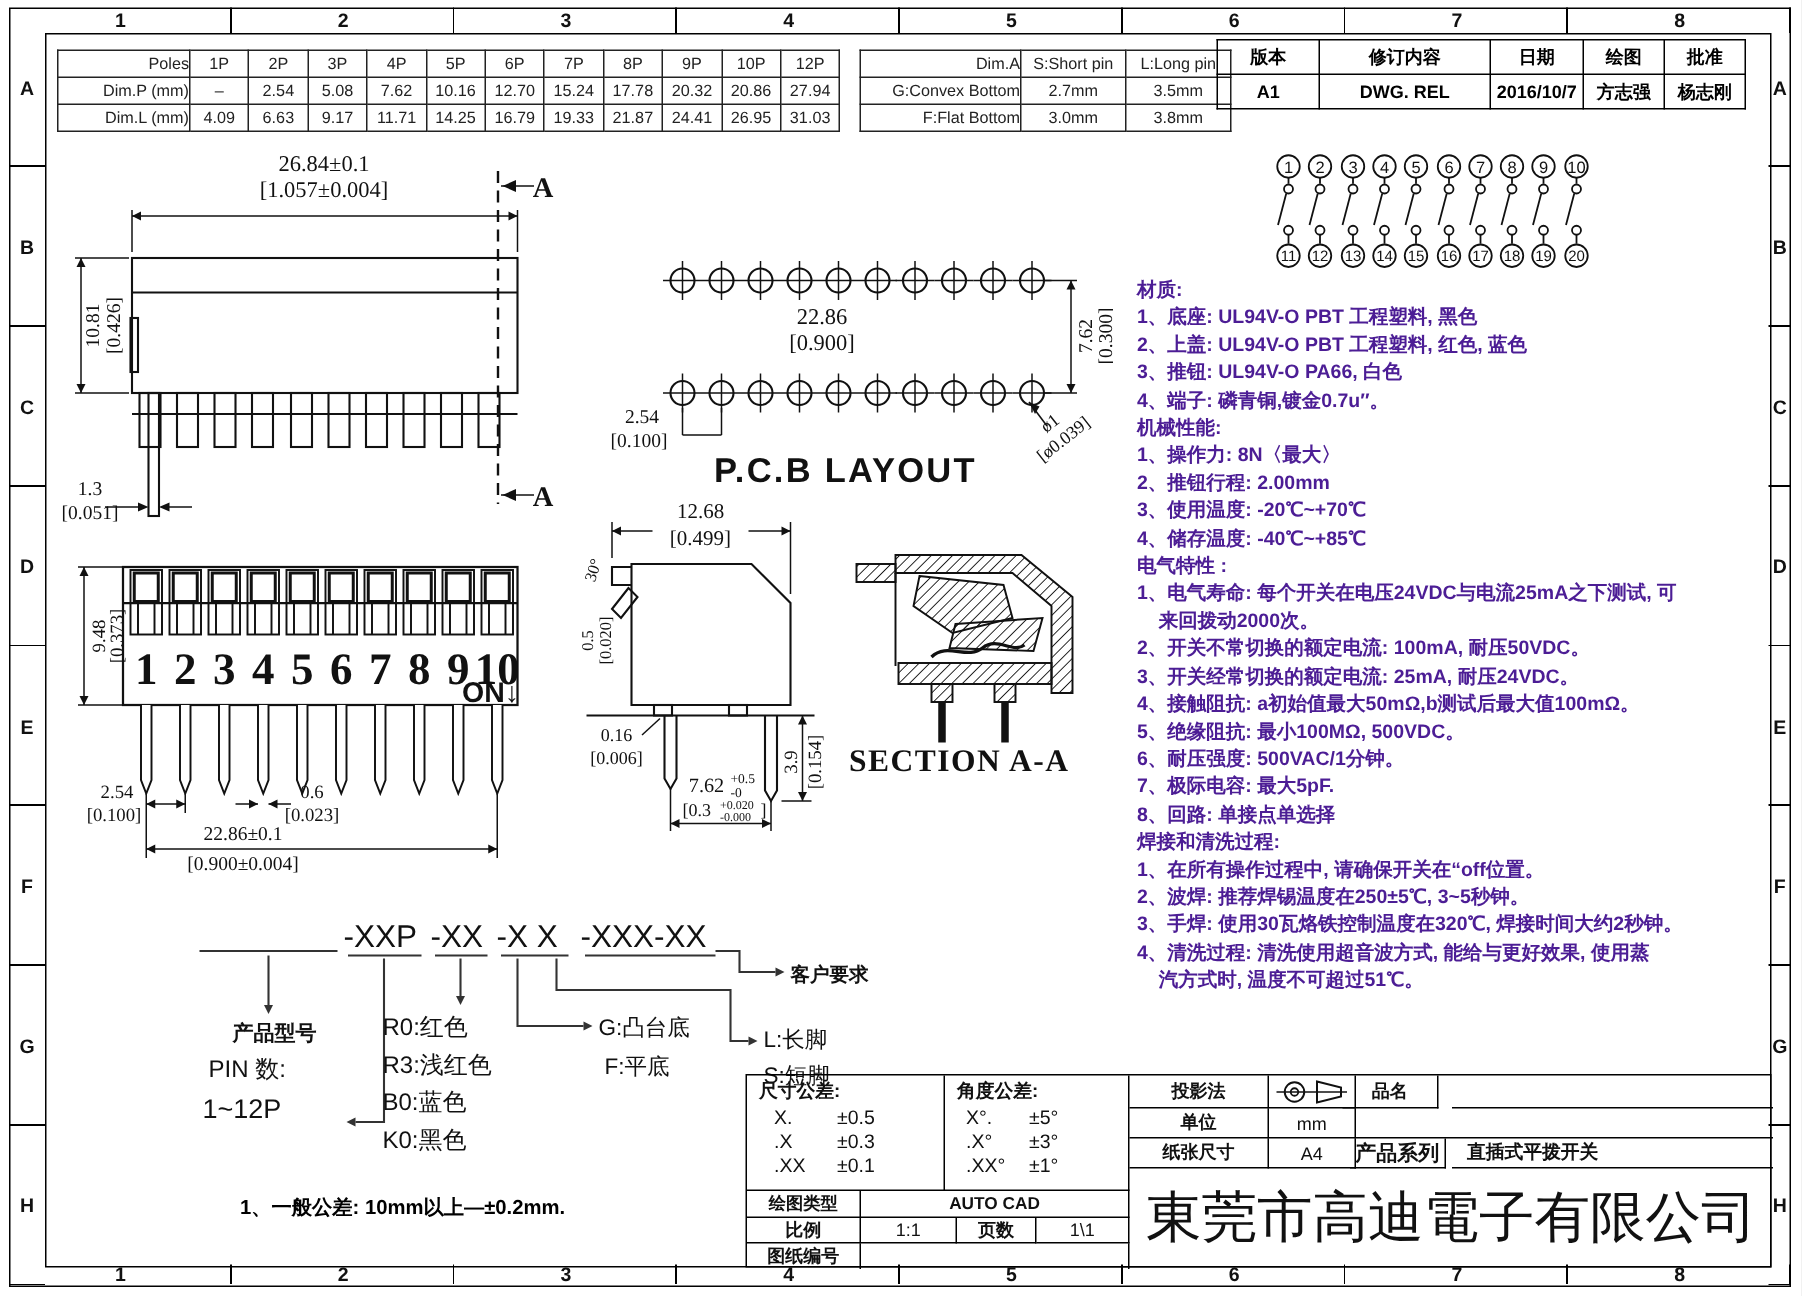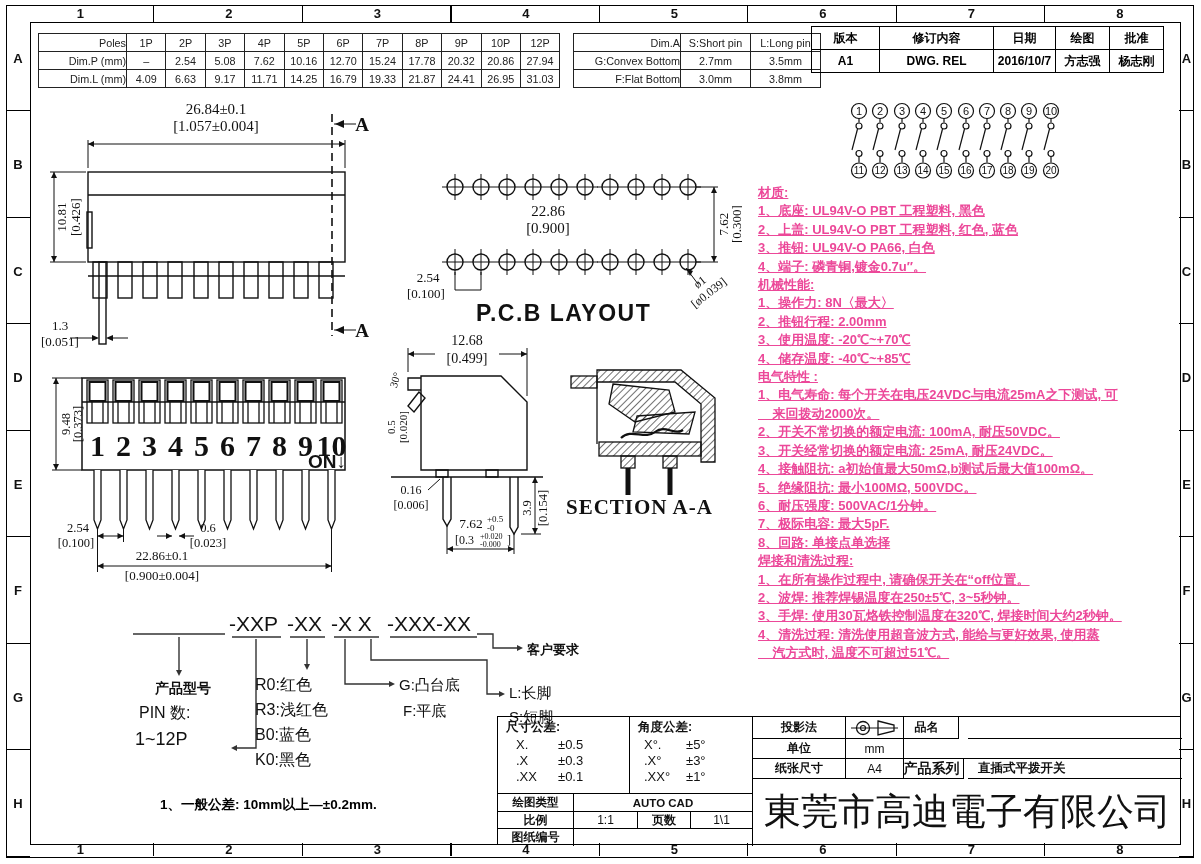--- a/index.html
+++ b/index.html
@@ -15,21 +15,21 @@
   #band-right{left:1179px;top:5px;width:15px;height:852px;flex-direction:column;background:repeating-linear-gradient(180deg,transparent 0 105.2px,#000 105.2px 106.5px);}
   
   table.dt{border-collapse:collapse;table-layout:fixed;}
   table.dt td,table.dt th{border:1.1px solid #222;font-size:10.8px;font-weight:400;color:#222;text-align:center;padding:0;height:17px;overflow:hidden;white-space:nowrap;}
   table.dt td:first-child{text-align:right;padding-left:5px;}
   #poles-table{left:38px;top:33px;width:522px;}
   #dima-table{left:573px;top:33px;width:247px;}
   #rev-table{left:811px;top:26px;width:352px;}
   #rev-table td,#rev-table th{border:1.3px solid #000;font-weight:bold;font-size:12px;color:#000;height:22px;text-align:center;padding:0;}
   
-  #specs{left:758px;top:184px;width:426px;font-size:13px;font-weight:bold;line-height:18.4px;white-space:pre;color:#ec4899;text-decoration:underline;}
+  #specs{left:758px;top:184px;width:426px;font-size:13px;font-weight:bold;line-height:18.4px;white-space:pre;color:#4c1d95;}
   
   #notes{left:160px;top:754px;width:330px;font-size:13.5px;font-weight:bold;line-height:20.5px;white-space:pre;color:#000;}
   
   #title-block{left:497px;top:716px;width:684px;height:129px;border:1.6px solid #000;box-sizing:border-box;font-size:12px;}
   .tbc{position:absolute;box-sizing:border-box;overflow:hidden;}
   .br{border-right:1.2px solid #000;} .bb{border-bottom:1.2px solid #000;}
   .lbl{font-weight:bold;display:flex;align-items:center;justify-content:center;}
   .val{display:flex;align-items:center;justify-content:center;}
   .tol-title{font-weight:bold;font-size:12.5px;padding:2px 0 1px 8px;}
   .tol-row{display:flex;padding-left:18px;font-size:13px;line-height:16px;}

